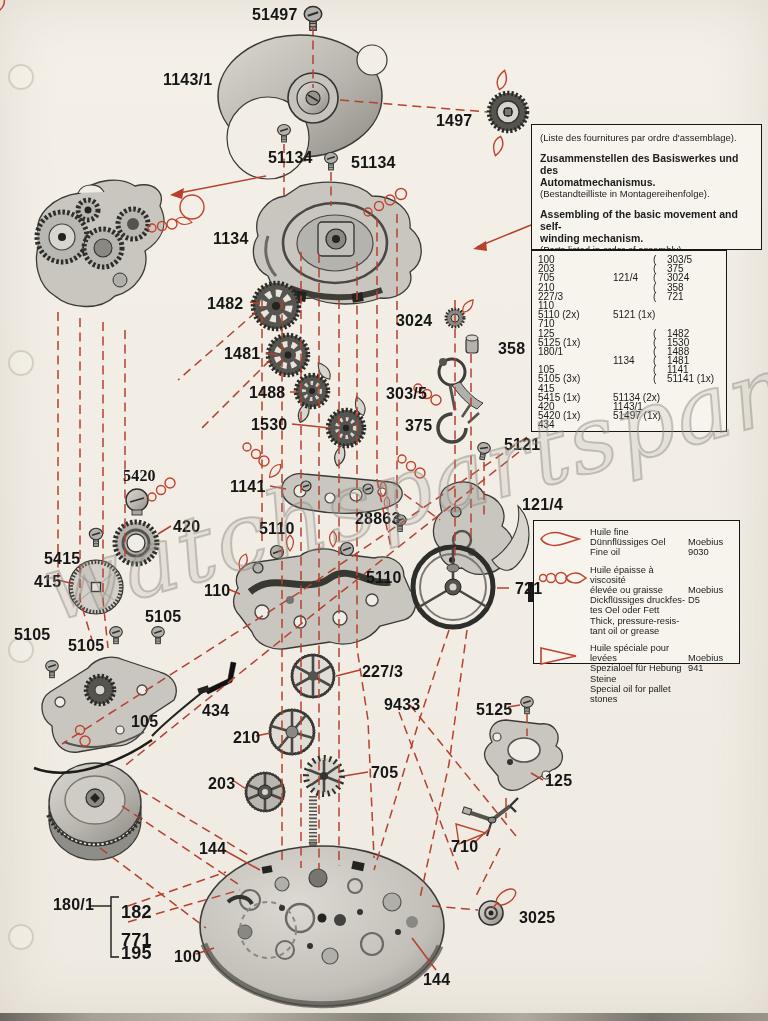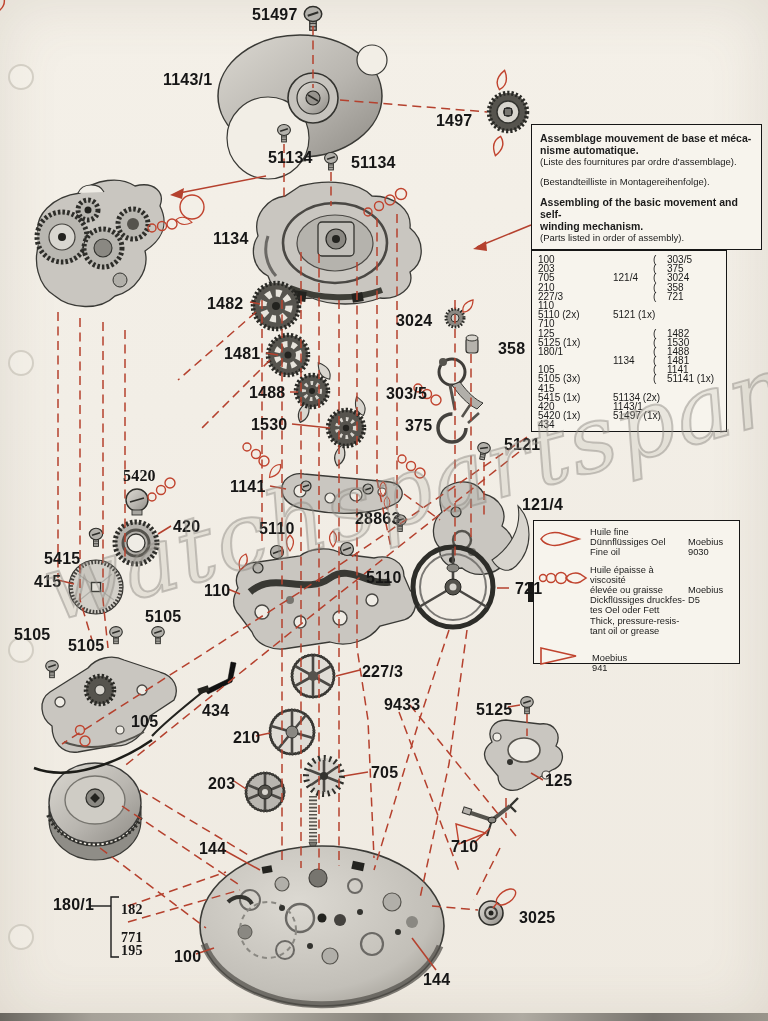--- a/index.html
+++ b/index.html
@@ -3,21 +3,21 @@
 <meta charset="utf-8">
 <style>
   html,body{margin:0;padding:0;background:#d8d4cb;}
   .page{position:relative;width:768px;height:1021px;overflow:hidden;
         background:linear-gradient(180deg,#f4f0e8 0%,#f2eee6 40%,#efeae1 100%);
         box-shadow:inset 0 0 60px rgba(110,100,80,.14);
         font-family:"Liberation Sans", sans-serif;color:#1b1b1b;}
   .art{position:absolute;left:0;top:0;z-index:5;}
   #labels-layer{position:absolute;left:0;top:0;width:768px;height:1021px;z-index:20;pointer-events:none;}
   .plabel{position:absolute;font-weight:bold;font-size:16px;letter-spacing:.2px;color:#161616;white-space:nowrap;}
-  .plabel.small{font-size:14px;font-family:Liberation Serif, serif;}
+  .plabel.small{font-size:18px;}
   .box{position:absolute;background:#f7f4ed;border:1.6px solid #161616;z-index:10;box-sizing:border-box;}
   .header-box{left:531px;top:124px;width:231px;height:126px;padding:7px 8px;}
   .hb-title{font-size:10.5px;font-weight:bold;line-height:12px;white-space:pre-line;}
   .hb-note{font-size:9.5px;line-height:11px;margin-bottom:9px;}
   .list-box{left:531px;top:250px;width:196px;height:182px;padding:4px 0 0 0;}
   .pr{position:relative;height:9.2px;font-size:10px;line-height:9.4px;}
   .pr span{position:absolute;white-space:nowrap;}
   .pr .c1{left:6px;} .pr .c2{left:81px;} .pr .cb{left:121px;} .pr .c3{left:135px;}
   .legend-box{left:533px;top:520px;width:207px;height:144px;padding:6px 4px 4px 4px;}
   .lg-row{display:flex;margin-bottom:7px;}
@@ -501,23 +501,23 @@
       <div class="plabel" style="left: 53px; top: 896px;">180/1</div>
       <div class="plabel small" style="left: 121px; top: 902px;">182</div>
       <div class="plabel small" style="left: 121px; top: 916px; margin-top: 27px;">195</div>
       <div class="plabel small" style="left: 121px; top: 930px;">771</div>
       <div class="plabel" style="left: 174px; top: 948px;">100</div>
       <div class="plabel" style="left: 423px; top: 971px;">144</div>
       <div class="plabel" style="left: 519px; top: 909px; text-align: center;">3025</div>
     </div>
 
   <div class="box header-box">
-    <div class="hb-title">Assemblage mouvement de base et méca-
-nisme automatique.</div>
     <div class="hb-note">(Liste des fournitures par ordre d'assemblage).</div>
+    <div class="hb-title">Zusammenstellen des Basiswerkes und des
+Automatmechanismus.</div>
     <div class="hb-note">(Bestandteilliste in Montagereihenfolge).</div>
     <div class="hb-title">Assembling of the basic movement and self-
 winding mechanism.</div>
     <div class="hb-note">(Parts listed in order of assembly).</div>
   </div>
 
   <div class="box list-box">
     <div id="plist">
         <div class="pr">
           <span class="c1">100</span>
@@ -635,20 +635,24 @@
 tant oil or grease</div>
       <div class="lg-prod p2">Moebius
 D5</div>
     </div>
     <div class="lg-row">
       <div class="lg-icon">
         <svg width="44" height="22" viewBox="0 0 44 22">
           <path d="M3,3 L38,11 L3,19 Z" fill="none" stroke="#c0432e" stroke-width="1.6"></path>
         </svg>
       </div>
+      <div class="lg-text">Huile spéciale pour levées
+Spezialoel für Hebung
+Steine
+Special oil for pallet stones</div>
       <div class="lg-prod p3">Moebius
 941</div>
     </div>
   </div>
 
   <div class="watermark">watchspartsparts</div>
   <div class="scan-edge"></div>
 </div>
 
 </body></html>

